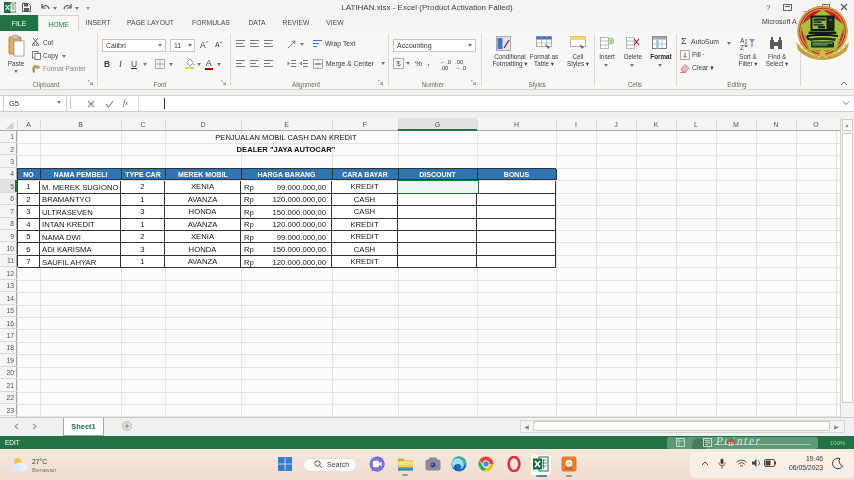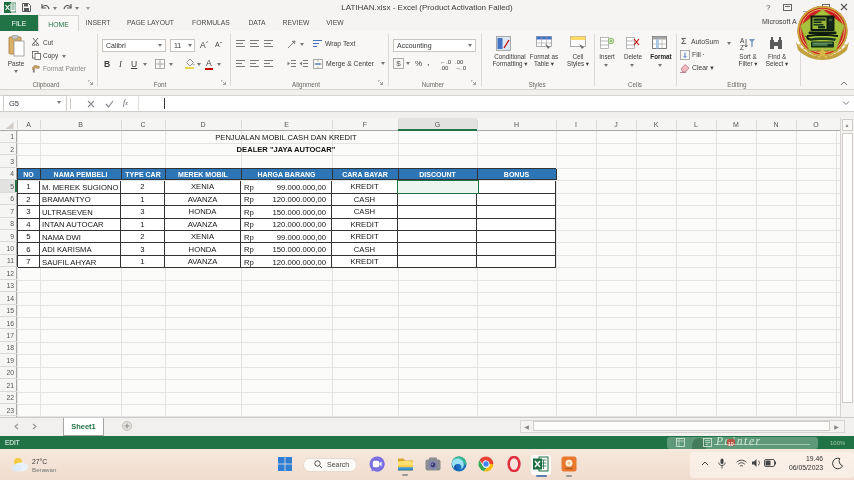--- a/index.html
+++ b/index.html
@@ -440,21 +440,21 @@
 <div class="ab ctr" style="left:121px;top:206.1px;width:44px;height:12.43px;border-right:1px solid #333;border-bottom:1px solid #333;background:#fff;font-size:7.7px;color:#151515;">3</div>
 <div class="ab ctr" style="left:165px;top:206.1px;width:76px;height:12.43px;border-right:1px solid #333;border-bottom:1px solid #333;background:#fff;font-size:7.7px;color:#151515;">HONDA</div>
 <div class="ab" style="left:241px;top:206.1px;width:91px;height:12.43px;border-right:1px solid #333;border-bottom:1px solid #333;background:#fff;font-size:7.7px;color:#151515;padding-top:1.8px;">
     <span style="position:absolute;left:3px;">Rp</span>
     <span style="position:absolute;right:5px;">150.000.000,00</span>
   </div>
 <div class="ab ctr" style="left:332px;top:206.1px;width:66px;height:12.43px;border-right:1px solid #333;border-bottom:1px solid #333;background:#fff;font-size:7.7px;color:#151515;">CASH</div>
 <div class="ab" style="left:398px;top:206.1px;width:79px;height:12.43px;border-right:1px solid #333;border-bottom:1px solid #333;background:#fff;"></div>
 <div class="ab" style="left:477px;top:206.1px;width:79px;height:12.43px;border-right:1px solid #333;border-bottom:1px solid #333;background:#fff;"></div>
 <div class="ab ctr" style="left:18px;top:218.5px;width:22px;height:12.43px;border-right:1px solid #333;border-bottom:1px solid #333;background:#fff;font-size:7.7px;color:#151515;">4</div>
-<div class="ab" style="left:40px;top:218.5px;width:81px;height:12.43px;border-right:1px solid #333;border-bottom:1px solid #333;background:#fff;font-size:7.7px;color:#151515;padding:1.8px 0 0 2px;">INTAN AUTOCAR</div>
+<div class="ab" style="left:40px;top:218.5px;width:81px;height:12.43px;border-right:1px solid #333;border-bottom:1px solid #333;background:#fff;font-size:7.7px;color:#151515;padding:1.8px 0 0 2px;">INTAN KREDIT</div>
 <div class="ab ctr" style="left:121px;top:218.5px;width:44px;height:12.43px;border-right:1px solid #333;border-bottom:1px solid #333;background:#fff;font-size:7.7px;color:#151515;">1</div>
 <div class="ab ctr" style="left:165px;top:218.5px;width:76px;height:12.43px;border-right:1px solid #333;border-bottom:1px solid #333;background:#fff;font-size:7.7px;color:#151515;">AVANZA</div>
 <div class="ab" style="left:241px;top:218.5px;width:91px;height:12.43px;border-right:1px solid #333;border-bottom:1px solid #333;background:#fff;font-size:7.7px;color:#151515;padding-top:1.8px;">
     <span style="position:absolute;left:3px;">Rp</span>
     <span style="position:absolute;right:5px;">120.000.000,00</span>
   </div>
 <div class="ab ctr" style="left:332px;top:218.5px;width:66px;height:12.43px;border-right:1px solid #333;border-bottom:1px solid #333;background:#fff;font-size:7.7px;color:#151515;">KREDIT</div>
 <div class="ab" style="left:398px;top:218.5px;width:79px;height:12.43px;border-right:1px solid #333;border-bottom:1px solid #333;background:#fff;"></div>
 <div class="ab" style="left:477px;top:218.5px;width:79px;height:12.43px;border-right:1px solid #333;border-bottom:1px solid #333;background:#fff;"></div>
 <div class="ab ctr" style="left:18px;top:230.9px;width:22px;height:12.43px;border-right:1px solid #333;border-bottom:1px solid #333;background:#fff;font-size:7.7px;color:#151515;">5</div>

